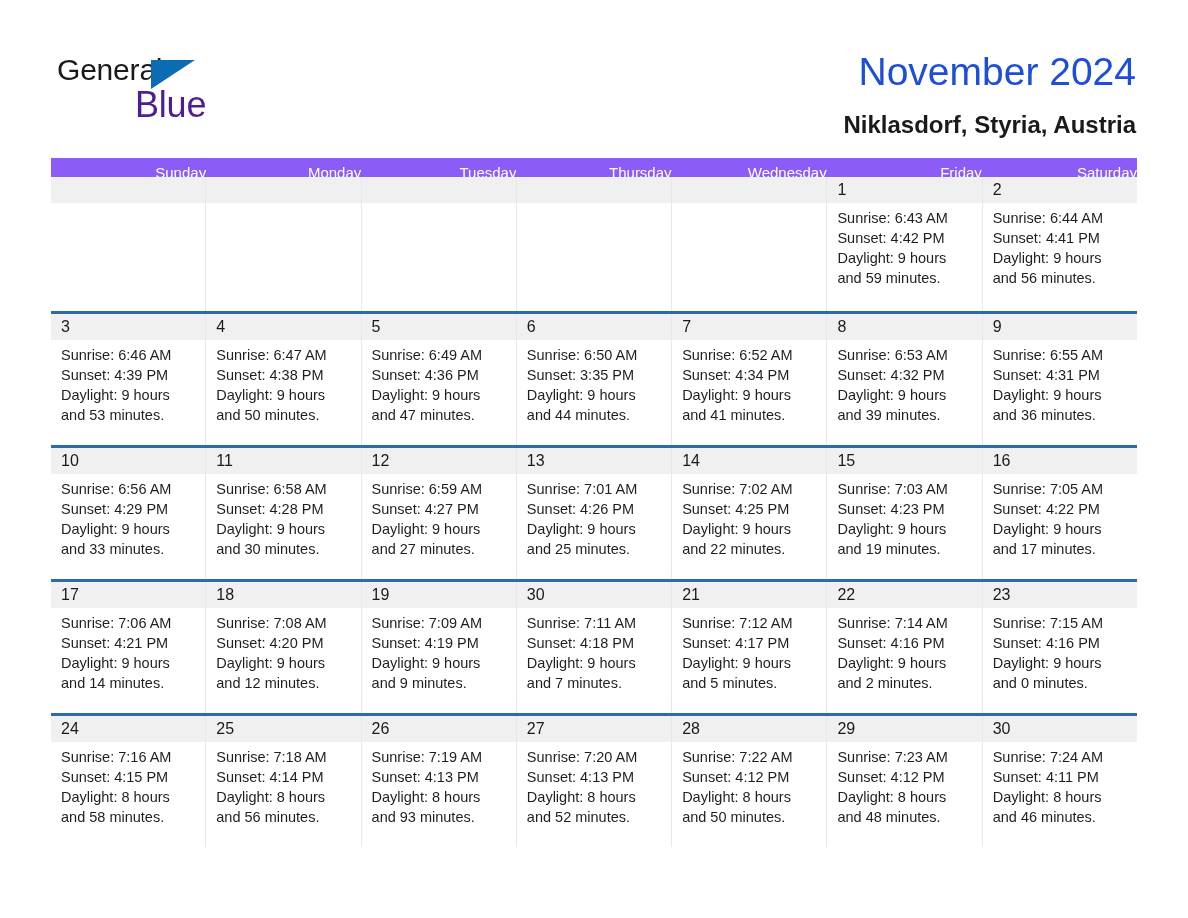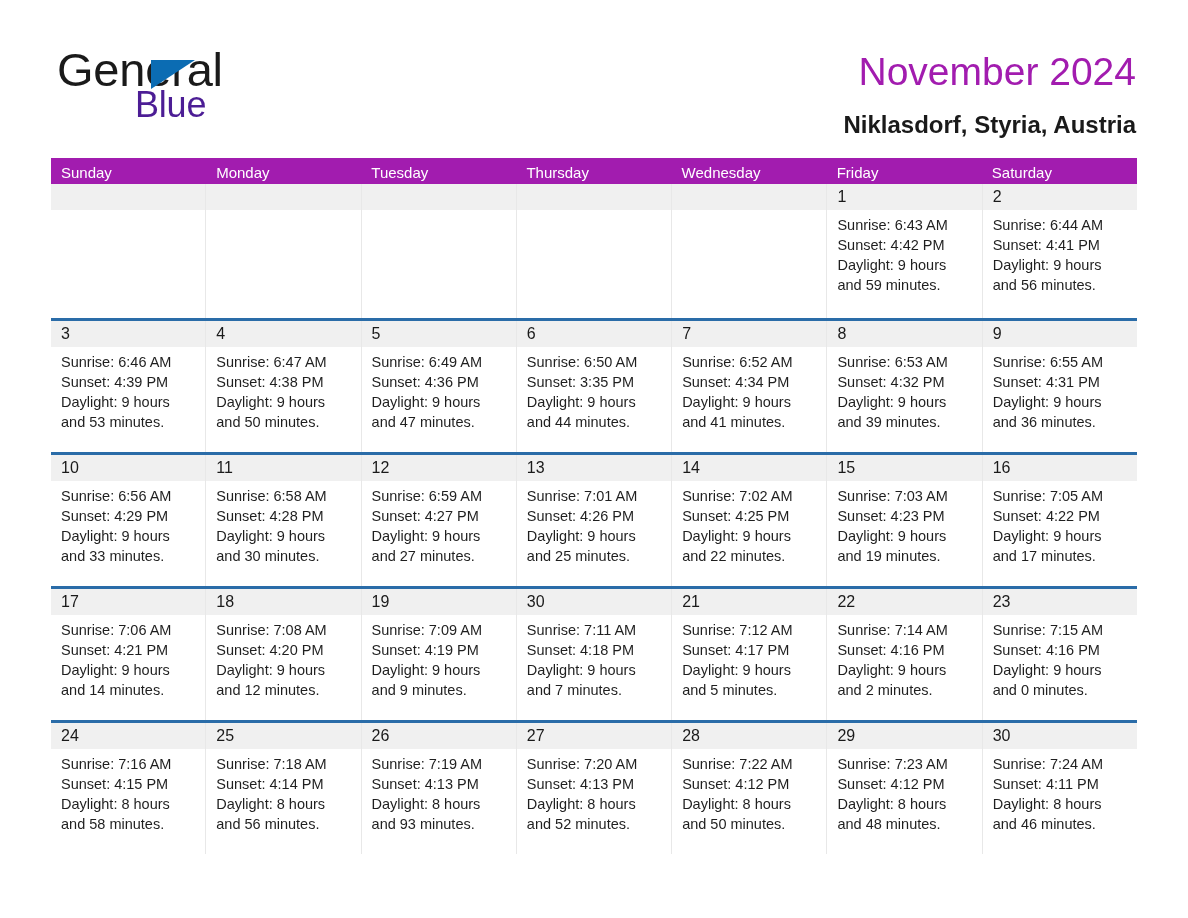--- a/index.html
+++ b/index.html
@@ -35,21 +35,21 @@
     position: absolute;
     left: 57px;
     top: 50px;
     width: 300px;
     height: 80px;
   }
   .logo-general {
     position: absolute;
     left: 0;
     top: 0;
-    font-size: 47px;
+    font-size: 30px;
     line-height: 40px;
     color: #1a1a1a;
     letter-spacing: -0.2px;
     font-family: "Liberation Sans", sans-serif;
   }
   .logo-triangle {
     position: absolute;
     left: 94px;
     top: 10px;
     width: 0;
@@ -71,21 +71,21 @@
 
   .title-block {
     position: absolute;
     right: 52px;
     top: 48px;
     text-align: right;
   }
   .cal-title {
     font-size: 39px;
     line-height: 48px;
-    color: #a21caf;
+    color: #1d4ed8;
     font-weight: normal;
     margin: 0;
     white-space: nowrap;
   }
   .cal-subtitle {
     font-size: 24px;
     line-height: 30px;
     color: #1a1a1a;
     margin: 14px 0 0 0;
     font-weight: bold;
@@ -95,22 +95,23 @@
   
   .calendar {
     position: absolute;
     left: 51px;
     top: 158px;
     width: 1086px;
   }
 
   .dow-row {
     display: flex;
-    background: #a21caf;
-    height: 26px;
+    background: #8b5cf6;
+    height: 19px;
+    text-align: right;
   }
   .dow-cell {
     flex: 1 1 0;
     color: #ffffff;
     font-size: 15px;
     line-height: 29px;
     padding-left: 10px;
     box-sizing: border-box;
     white-space: nowrap;
     overflow: hidden;

